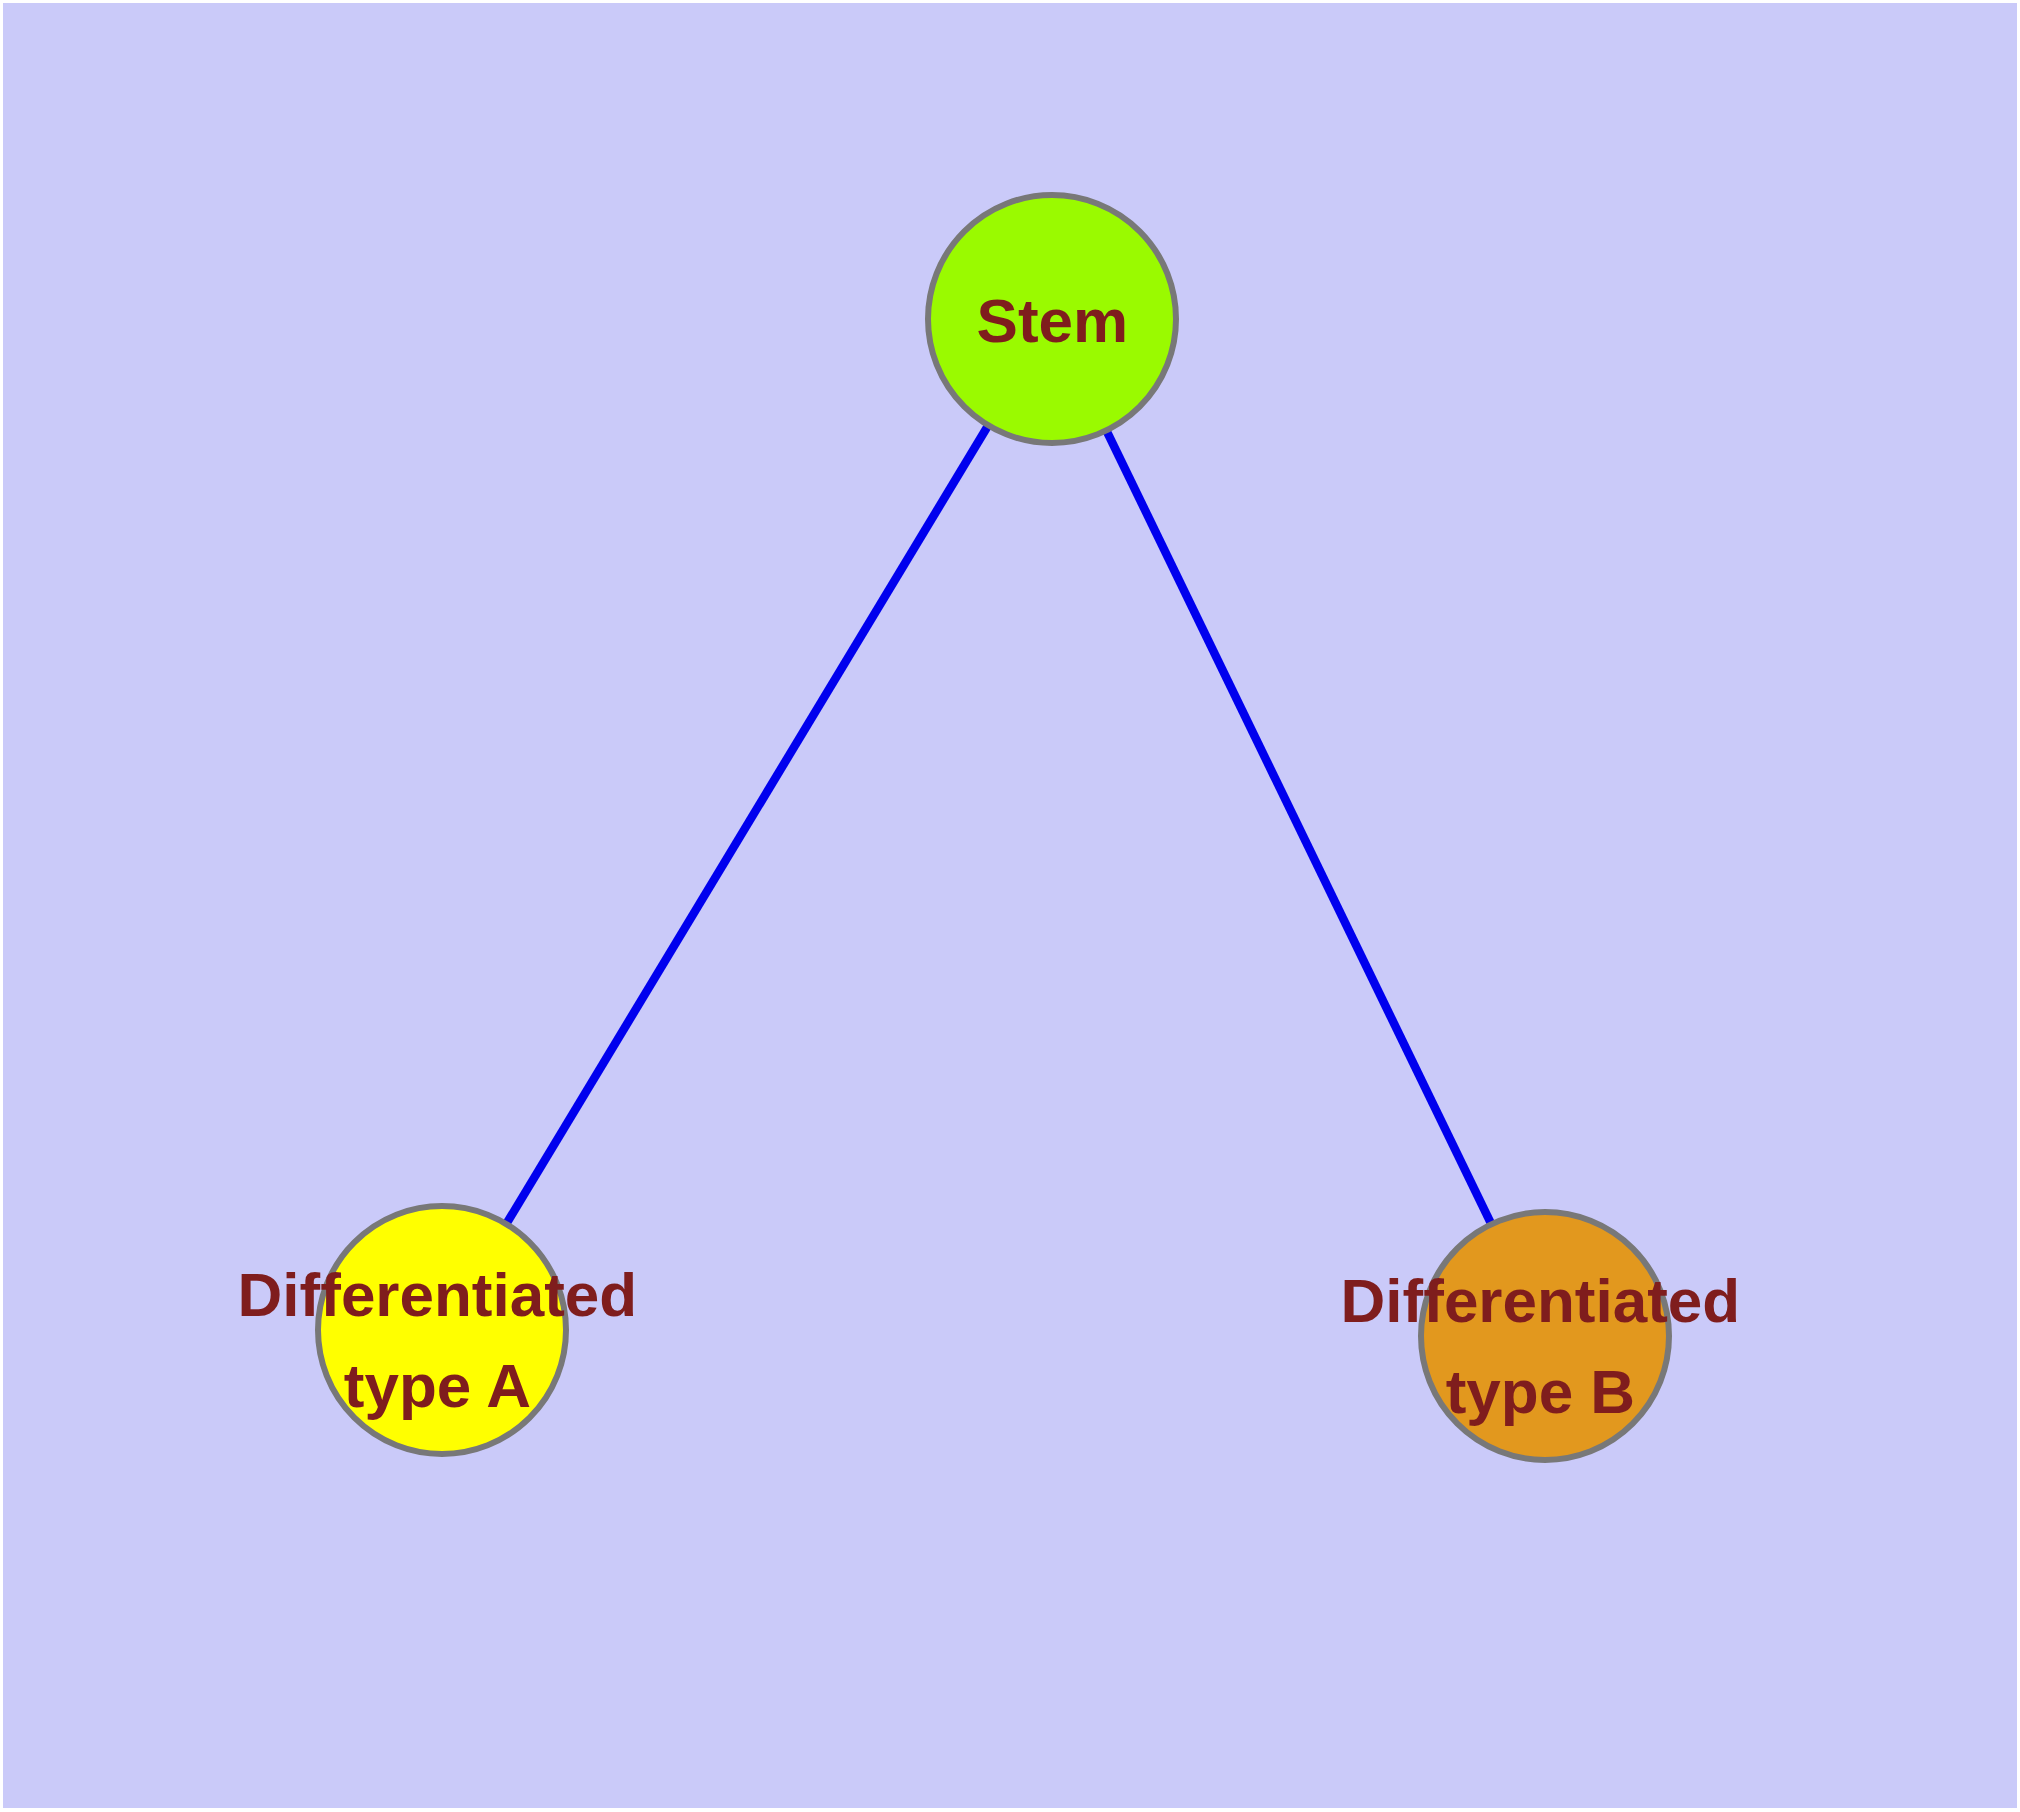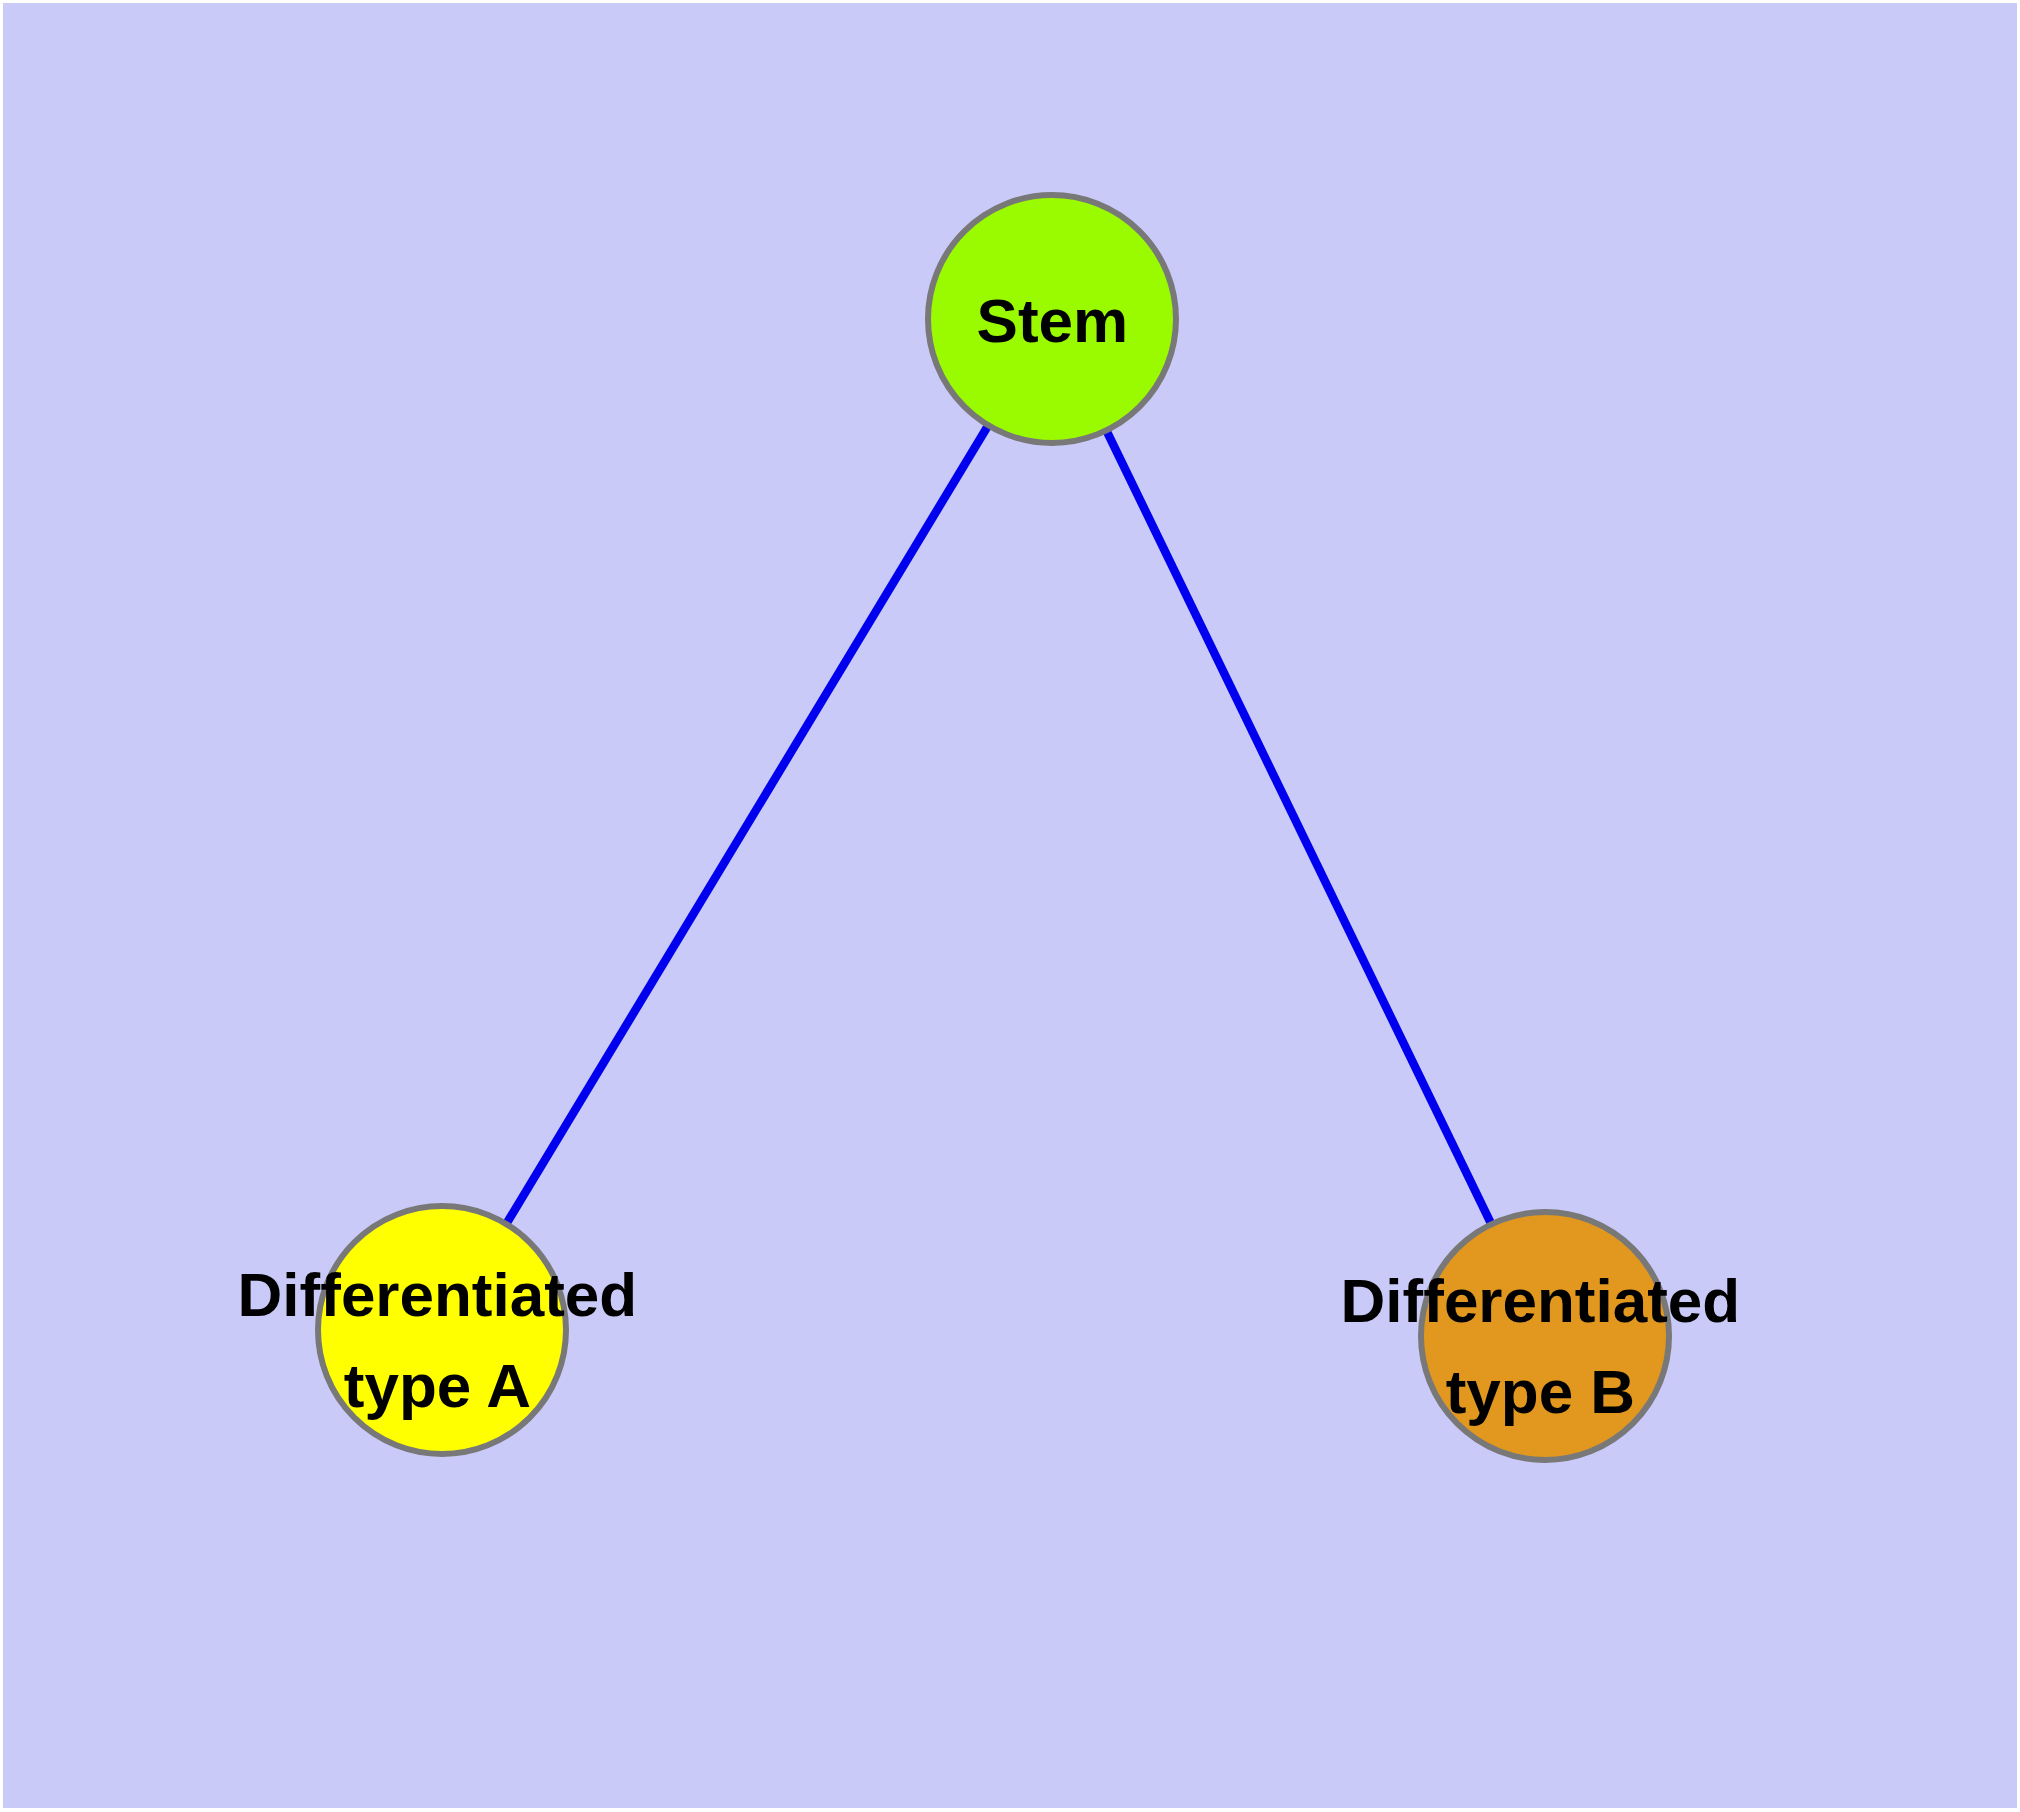--- a/index.html
+++ b/index.html
@@ -38,21 +38,21 @@
     box-sizing: border-box;
     border: 6px solid #787878; 
     border-radius: 50%;
   }
   .node-stem   { left: 922px; top: 189px;  }
   .node-type-a { left: 312px;  top: 1200px; }
   .node-type-b { left: 1415px; top: 1206px; }
   .node-label {
     position: absolute;
     transform: translate(-50%, -50%);
-    color: #000000;
+    color: #7f1d1d;
     font-weight: bold;
     font-size: 62px;
     line-height: 91px;
     text-align: center;
     white-space: pre-line;
     letter-spacing: 0px;
   }
   .label-stem   { left: 1049px; top: 318px;  line-height: 68px; }
   .label-type-a { left: 434px;  top: 1337px; }
   .label-type-b { left: 1537px; top: 1343px; }

